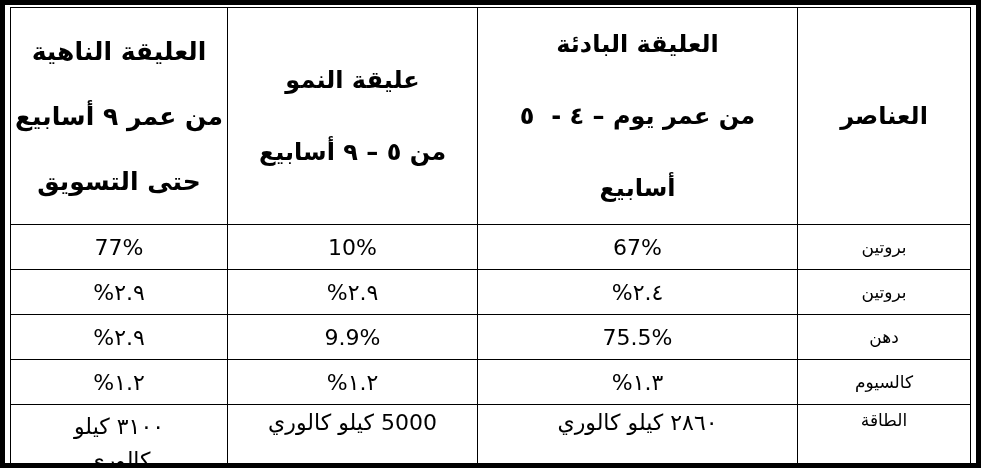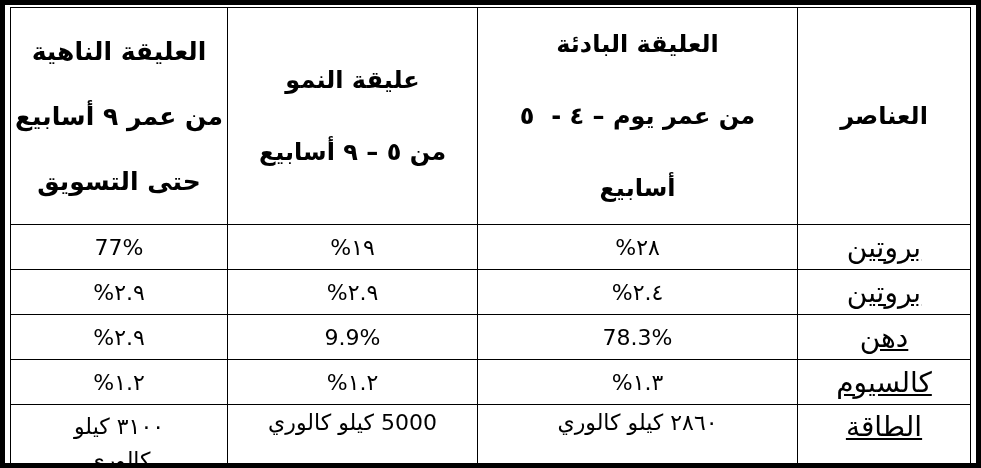--- a/index.html
+++ b/index.html
@@ -31,21 +31,21 @@
   col.c-grower{width:250px;}
   col.c-finisher{width:auto;}
   tr.r-head{height:176px;}
   tr.r-data{height:45px;}
   tr.r-energy{height:92px;}
   th{font-weight:bold;}
   .hdr1{font-size:24px;line-height:1;}
   .hdr2{font-size:24px;white-space:pre-line;line-height:3.0;}
   .hdr3{font-size:25px;white-space:pre-line;line-height:2.6;}
   .val{font-size:22px;font-weight:normal;}
-  .elem{font-size:28px;font-weight:normal;text-decoration:underline;}
+  .elem{font-size:17px;font-weight:normal;}
   tr.r-energy td{vertical-align:top;padding-top:5px;}
   .wrap-narrow{max-width:140px;margin:0 auto;line-height:1.55;text-align:center;}
 </style>
 </head>
 <body>
 
 <div class="page">
   <table class="feed">
     <colgroup>
       <col class="c-elements">
@@ -68,35 +68,35 @@
         </th>
         <th>
           <div class="hdr3">العليقة الناهية
 من عمر ٩ أسابيع
 حتى التسويق</div>
         </th>
       </tr>
 
       <tr class="r-data">
         <td class="elem">بروتين</td>
-        <td class="val">٢٨%</td>
-        <td class="val">١٩%</td>
+        <td class="val">67%</td>
+        <td class="val">10%</td>
         <td class="val">77%</td>
       </tr>
 
       <tr class="r-data">
         <td class="elem">بروتين</td>
         <td class="val">٢.٤%</td>
         <td class="val">٢.٩%</td>
         <td class="val">٢.٩%</td>
       </tr>
 
       <tr class="r-data">
         <td class="elem">دهن</td>
-        <td class="val">78.3%</td>
+        <td class="val">75.5%</td>
         <td class="val">9.9%</td>
         <td class="val">٢.٩%</td>
       </tr>
 
       <tr class="r-data">
         <td class="elem">كالسيوم</td>
         <td class="val">١.٣%</td>
         <td class="val">١.٢%</td>
         <td class="val">١.٢%</td>
       </tr>

